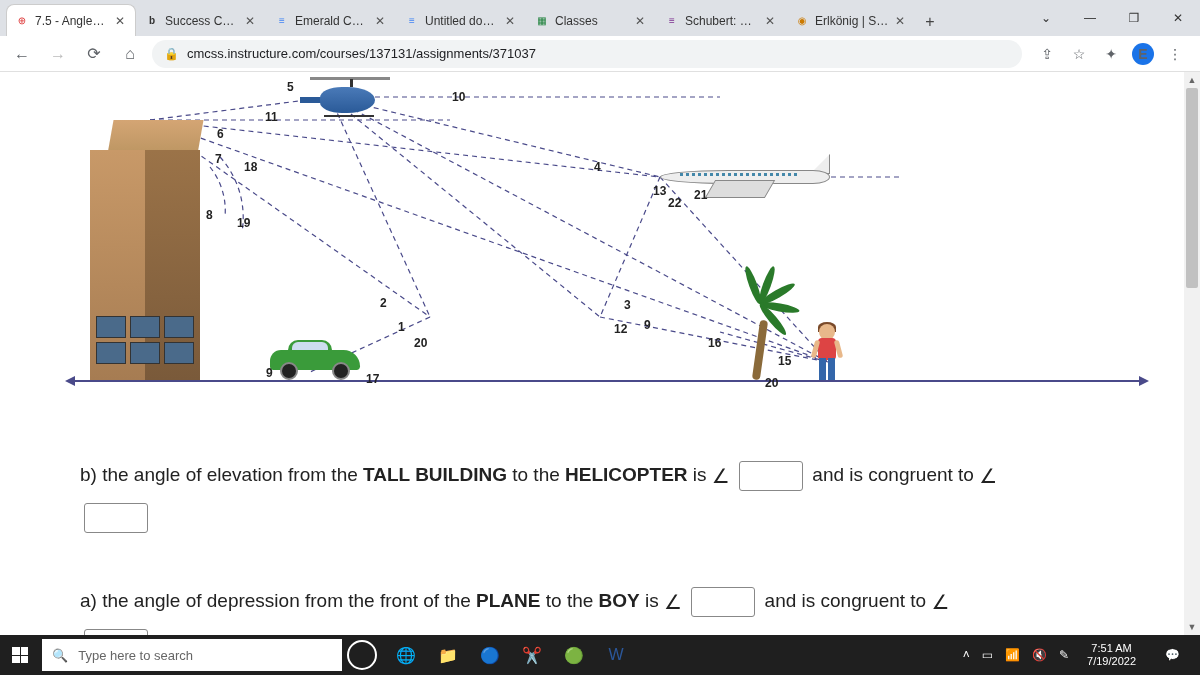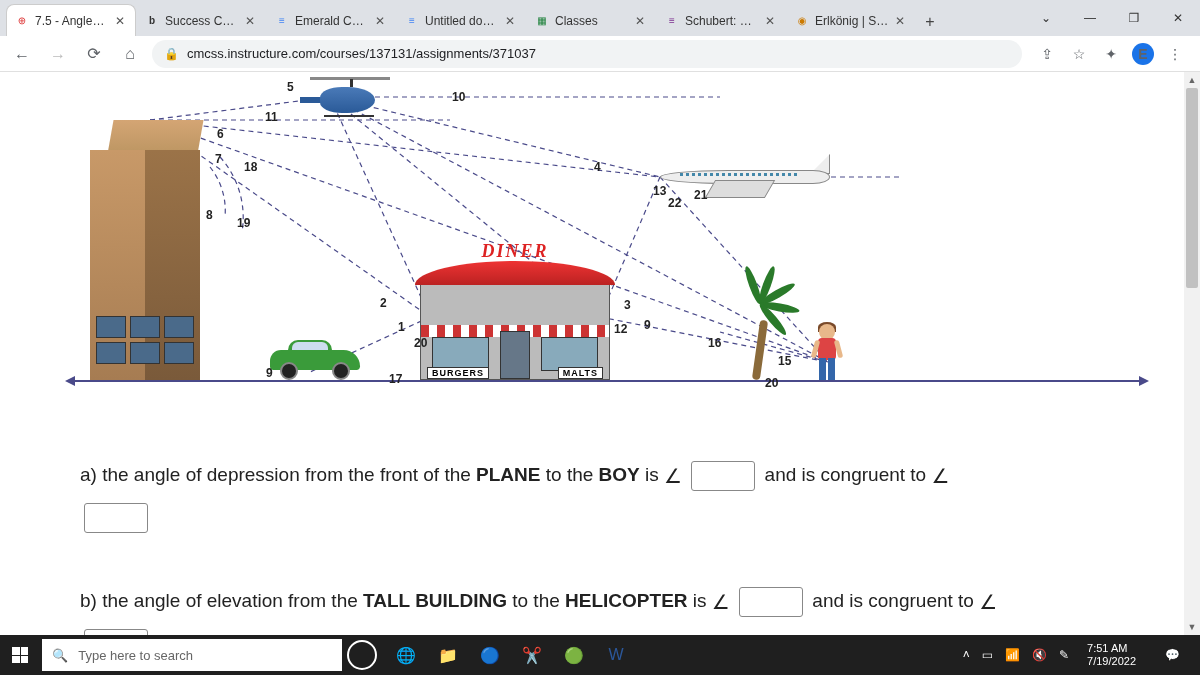--- a/index.html
+++ b/index.html
@@ -103,21 +103,21 @@
   
   
   .taskbar { position:absolute; bottom:0; left:0; right:0; height:40px; background:#1f1f1f; display:flex; align-items:center; color:#fff; }
   .start { width:40px; height:40px; display:flex; align-items:center; justify-content:center; }
   .win-logo { width:16px; height:16px; display:grid; grid-template:1fr 1fr/1fr 1fr; gap:1px;}
   .win-logo span { background:#fff; }
   .search-box { height:32px; width:300px; background:#fff; display:flex; align-items:center; padding:0 10px; color:#666; font-size:13px; gap:10px; margin-left:2px;}
   .task-icons { display:flex; align-items:center; gap:2px; margin-left:4px; }
   .ticon { width:40px; height:40px; display:flex; align-items:center; justify-content:center; font-size:16px;}
   .tray { margin-left:auto; display:flex; align-items:center; gap:12px; padding:0 8px; font-size:12px;}
-  .clock { text-align:left; font-size:11px; line-height:1.2; padding:0 6px;}
+  .clock { text-align:center; font-size:11px; line-height:1.2; padding:0 6px;}
   .notif { width:38px; height:40px; display:flex; align-items:center; justify-content:center;}
   
   .cortana { width:30px; height:30px; border:2px solid #fff; border-radius:50%; display:flex; align-items:center; justify-content:center;}
 </style>
 </head>
 <body>
 
 <div class="tab-strip">
   <div class="tab">
     <span class="favicon" style="color:#d33">⊕</span>
@@ -226,30 +226,20 @@
         <div class="heli-tail"></div>
         <div class="heli-body"></div>
         <div class="skid"></div>
       </div>
     <div class="plane">
         <div class="plane-tail"></div>
         <div class="plane-body"></div>
         <div class="plane-wing"></div>
         <div class="plane-windows"></div>
       </div>
-    <div class="diner">
-      <div class="diner-sign">DINER</div>
-      <div class="diner-roof"></div>
-        <div class="diner-banner"></div>
-      <div class="diner-win l"></div>
-        <div class="diner-door"></div>
-        <div class="diner-win r"></div>
-      <div class="diner-label bl">BURGERS</div>
-      <div class="diner-label br">MALTS</div>
-    </div>
     <div class="car">
         <div class="car-top"></div>
         <div class="car-window"></div>
         <div class="car-body"></div>
         <div class="wheel w1"></div>
         <div class="wheel w2"></div>
       </div>
     <div class="palm">
         <div class="palm-trunk"></div>
         <div class="palm-leaf pl1"></div>
@@ -276,39 +266,39 @@
     <div class="num" style="left:206px; top:136px">8</div>
     <div class="num" style="left:237px; top:144px">19</div>
     <div class="num" style="left:452px; top:18px">10</div>
     <div class="num" style="left:594px; top:88px">4</div>
     <div class="num" style="left:653px; top:112px">13</div>
     <div class="num" style="left:668px; top:124px">22</div>
     <div class="num" style="left:694px; top:116px">21</div>
     <div class="num" style="left:380px; top:224px">2</div>
     <div class="num" style="left:398px; top:248px">1</div>
     <div class="num" style="left:414px; top:264px">20</div>
-    <div class="num" style="left:389px; top:300px">17</div>
+    <div class="num" style="left:366px; top:300px">17</div>
     <div class="num" style="left:266px; top:294px">9</div>
     <div class="num" style="left:624px; top:226px">3</div>
     <div class="num" style="left:614px; top:250px">12</div>
     <div class="num" style="left:644px; top:246px">9</div>
     <div class="num" style="left:708px; top:264px">16</div>
     <div class="num" style="left:778px; top:282px">15</div>
     <div class="num" style="left:765px; top:304px">20</div>
   </div>
 
   <div class="questions">
     <div class="qrow">
-      <span>a) the angle of depression from the front of the </span><strong>PLANE</strong><span> to the </span><strong>BOY</strong><span>  is  </span><span class="angle">∠</span>
+      <span>b) the angle of elevation from the </span><strong>TALL BUILDING</strong><span> to the </span><strong>HELICOPTER</strong><span> is  </span><span class="angle">∠</span>
       <span class="blank"></span>
       <span> and is congruent to </span><span class="angle">∠</span><br>
       <span class="blank"></span>
     </div>
     <div class="qrow">
-      <span>b) the angle of elevation from the </span><strong>TALL BUILDING</strong><span> to the </span><strong>HELICOPTER</strong><span> is  </span><span class="angle">∠</span>
+      <span>a) the angle of depression from the front of the </span><strong>PLANE</strong><span> to the </span><strong>BOY</strong><span>  is  </span><span class="angle">∠</span>
       <span class="blank"></span>
       <span> and is congruent to </span><span class="angle">∠</span><br>
       <span class="blank"></span>
     </div>
   </div>
 </div>
 
 <div class="scrollbar">
   <div class="scroll-up">▲</div>
   <div class="scroll-thumb"></div>

